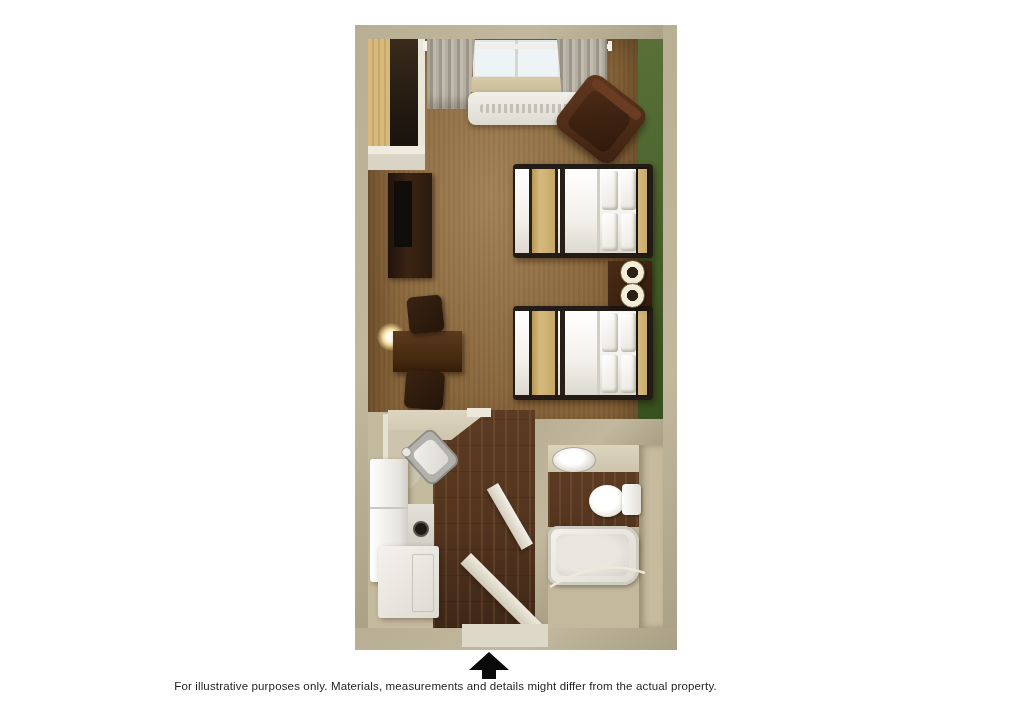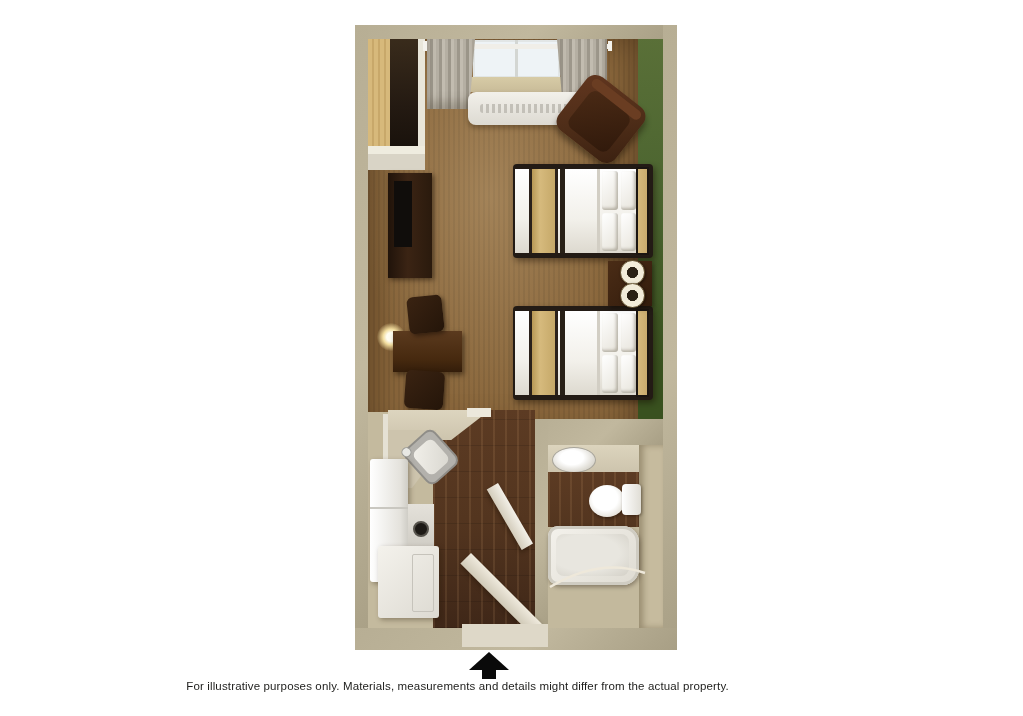--- a/index.html
+++ b/index.html
@@ -170,21 +170,21 @@
   .threshold{left:107px;top:599px;width:86px;height:23px;background:var(--threshold);z-index:5;}
 
   
   .entrance-arrow{left:469px;top:652px;width:40px;height:28px;}
   .arrow-head{position:absolute;left:0;top:0;width:0;height:0;
     border-left:20px solid rgba(0,0,0,0);border-right:20px solid rgba(0,0,0,0);border-bottom:18px solid var(--arrow);}
   .arrow-stem{position:absolute;left:13px;top:18px;width:14px;height:9px;background:var(--arrow);}
 
   
   .caption{left:0;top:680px;width:891px;text-align:center;font-size:11.5px;
-    letter-spacing:.15px;color:var(--text);margin-left:12px;}
+    letter-spacing:.15px;color:var(--text);}
 </style>
 </head>
 <body>
 
 <div class="page">
 
   <div class="abs plan">
 
     <div class="abs carpet"></div>
     <div class="abs green-wall"></div>

